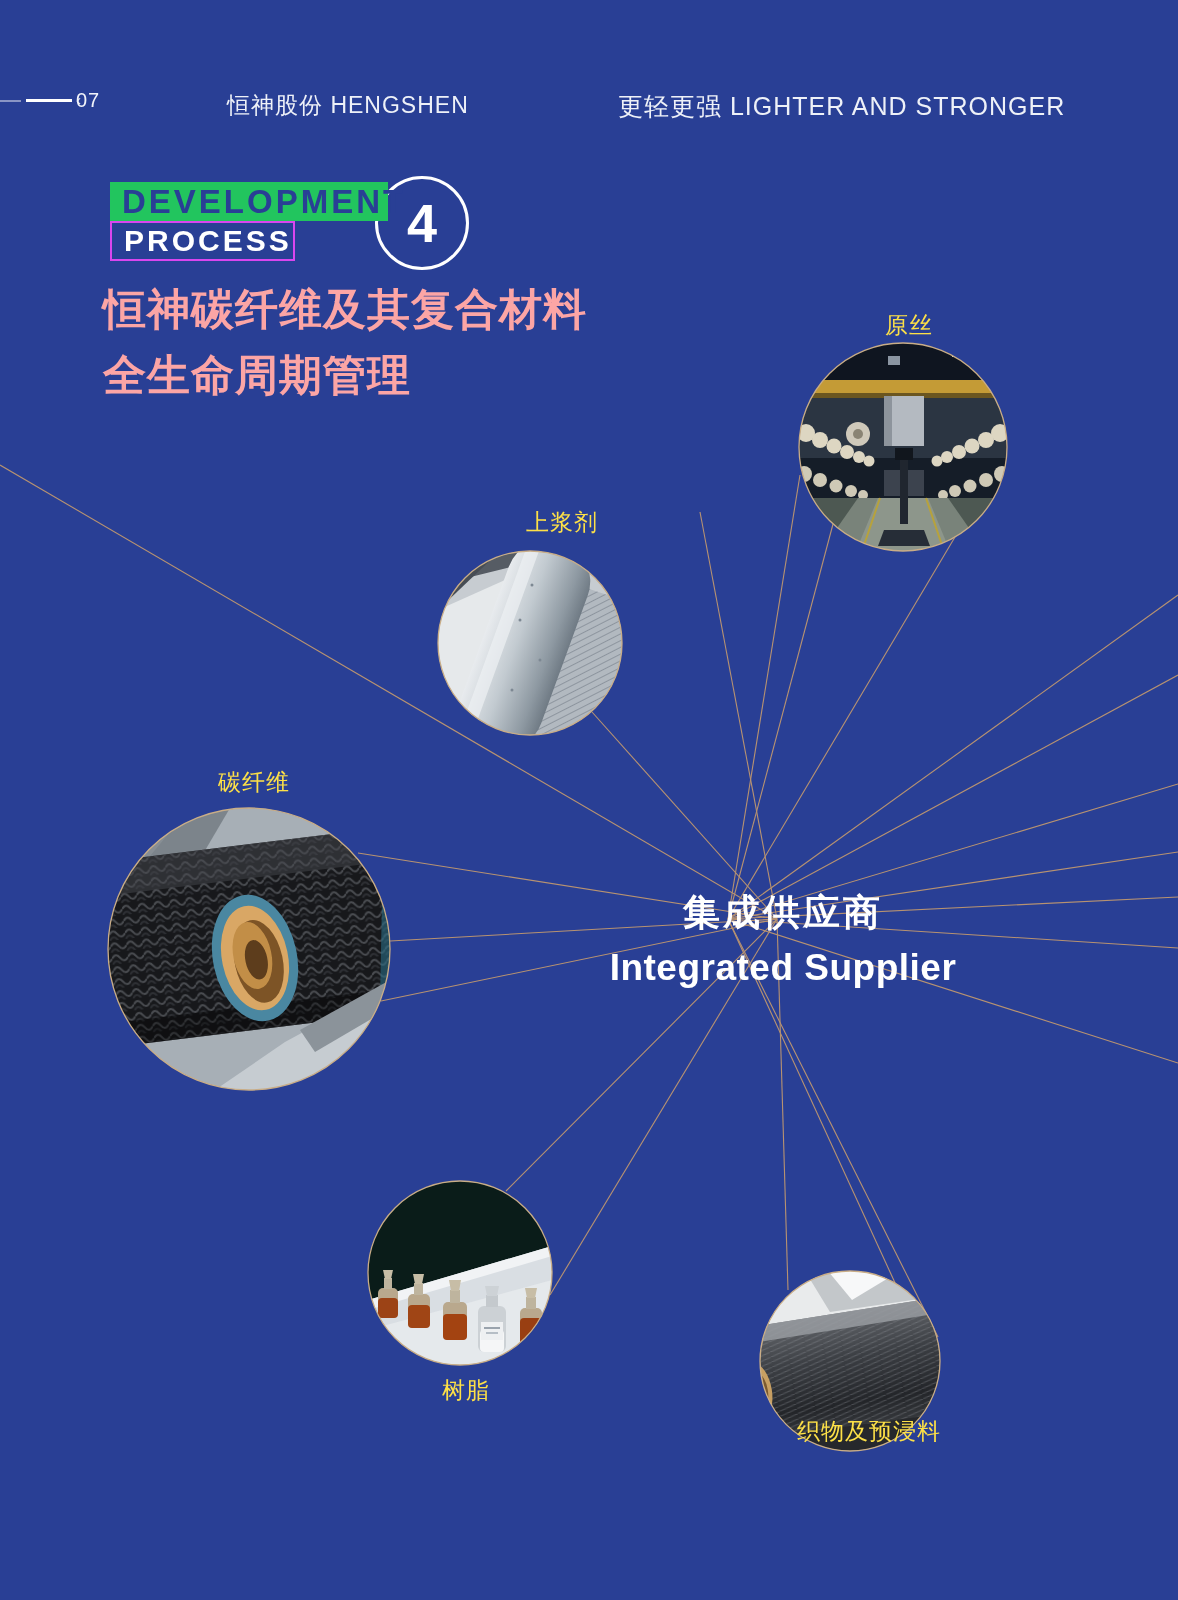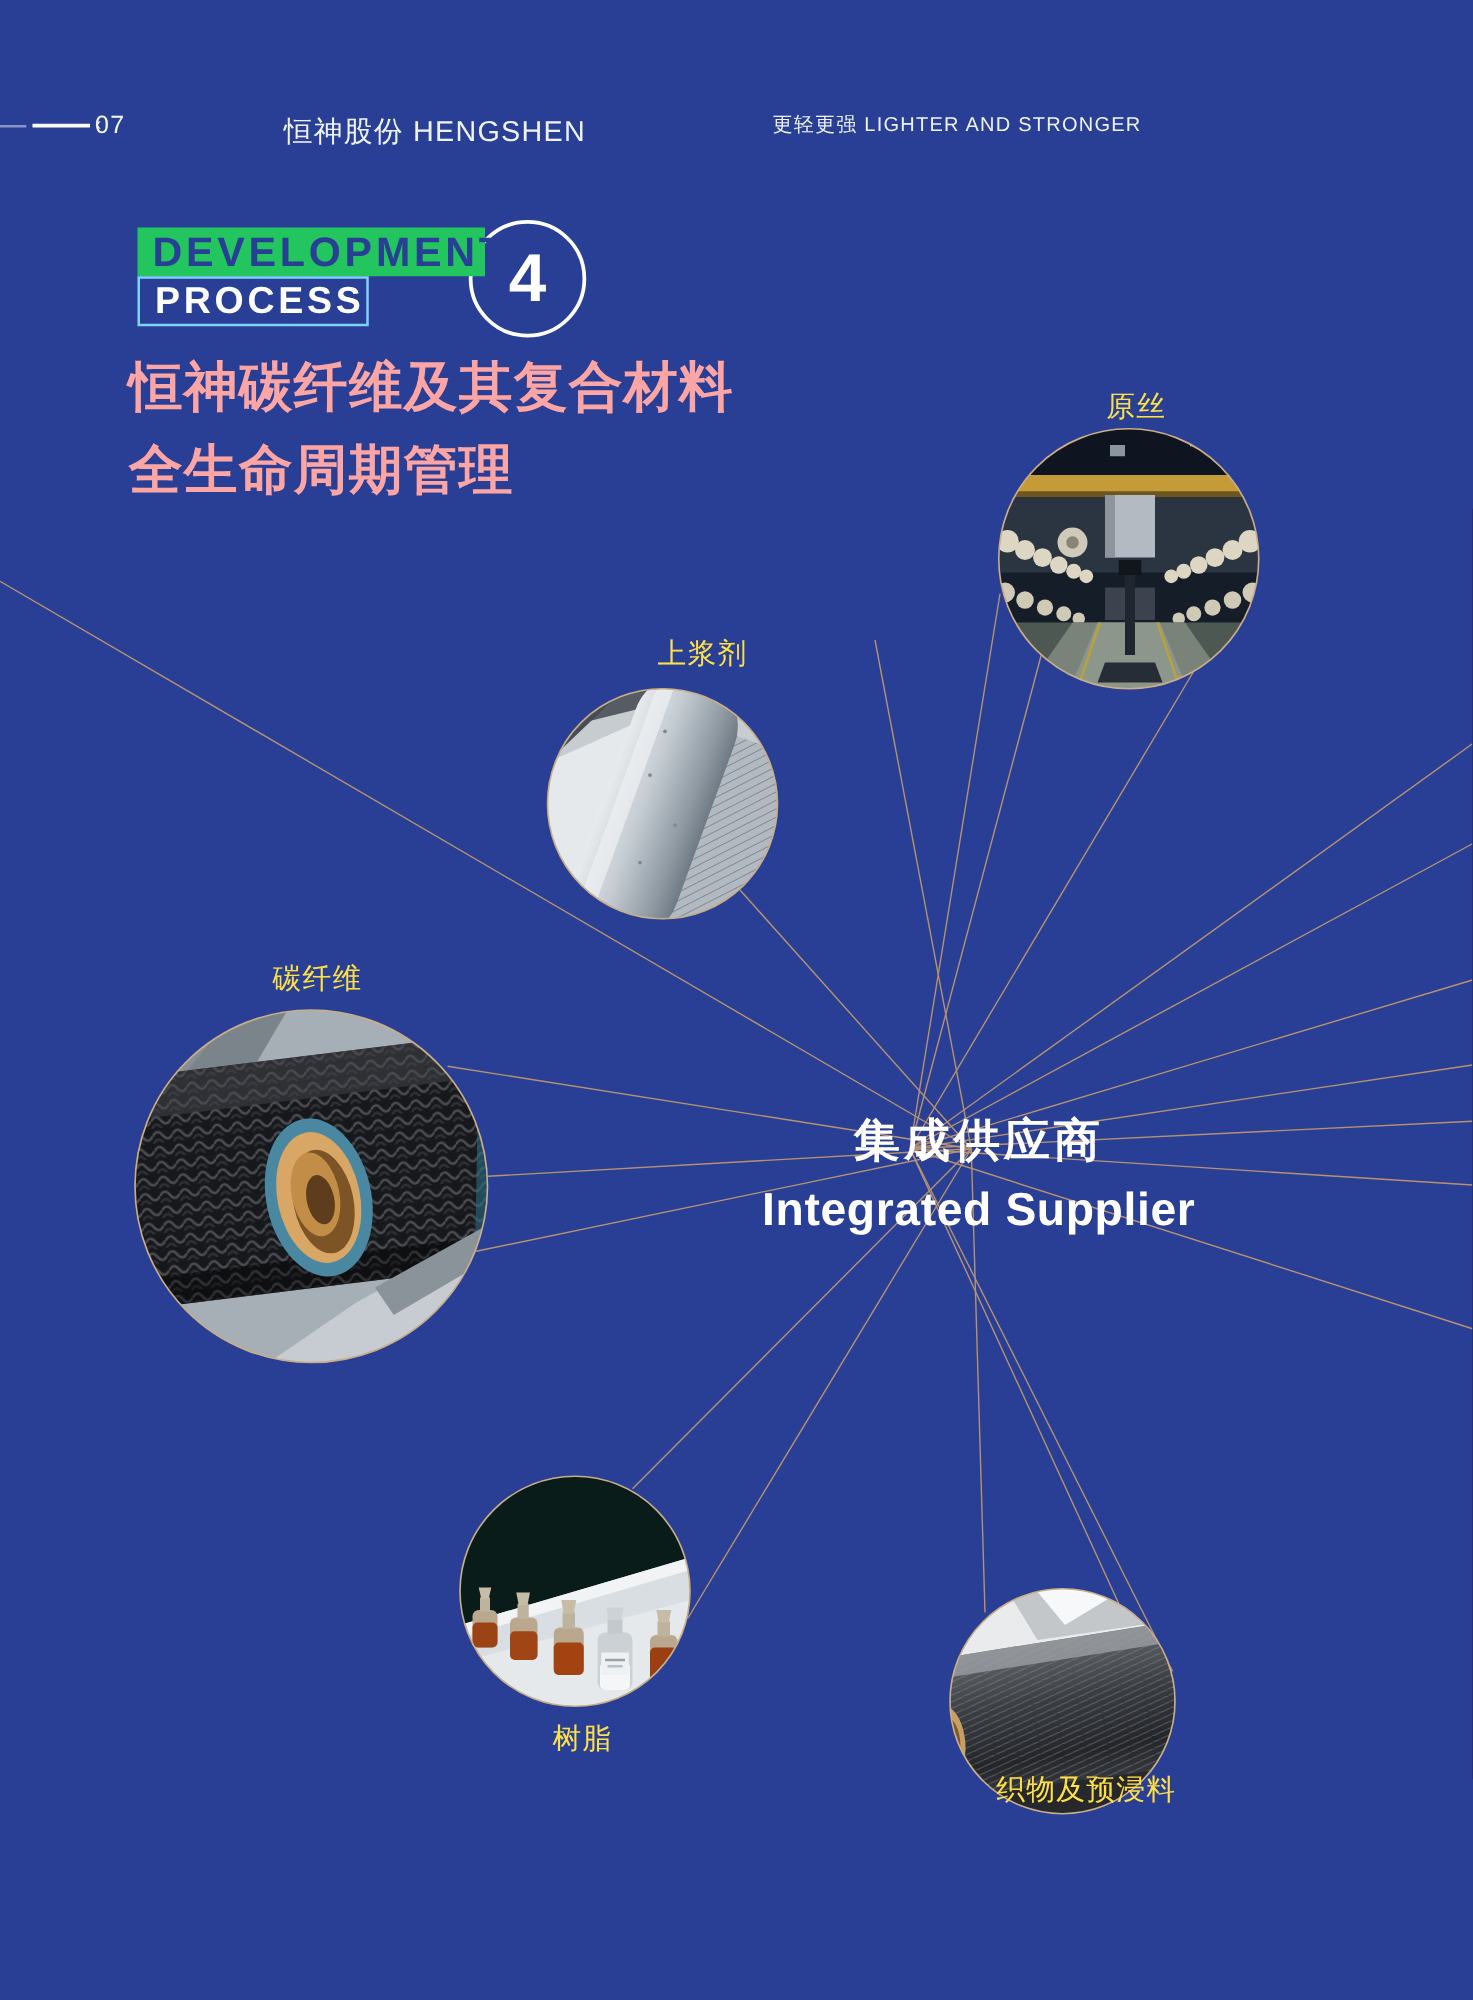--- a/index.html
+++ b/index.html
@@ -10,34 +10,34 @@
     -webkit-font-smoothing:antialiased;
   }
   .art{position:absolute;left:0;top:0;width:1178px;height:1600px;}
   .abs{position:absolute;}
   
   .hdr-rule-dim{left:0;top:100px;width:21px;height:2px;background:rgba(255,255,255,.45);}
   .hdr-rule{left:26px;top:99px;width:46px;height:3px;background:#ffffff;}
   .hdr-caret{left:76px;top:91px;color:#ffffff;font-size:15px;opacity:.9;}
   .hdr-pageno{left:76px;top:89px;color:#f2f4fa;font-size:20px;letter-spacing:1px;}
   .hdr-brand{left:204px;top:90px;color:#eef1f8;font-size:23px;letter-spacing:1px;margin-left:23px;}
-  .hdr-slogan{left:618px;top:90px;color:#eef1f8;font-size:16px;letter-spacing:1px;}
+  .hdr-slogan{left:618px;top:90px;color:#eef1f8;font-size:25px;letter-spacing:1px;}
   
   .dev-circle{
     left:375px;top:176px;width:88px;height:88px;border:3px solid #ffffff;border-radius:50%;
     display:flex;align-items:center;justify-content:center;
     color:#ffffff;font-size:54px;font-weight:600;z-index:1;
   }
   .dev-box1{
     left:110px;top:182px;width:278px;height:39px;background:#22c55e;color:#293f95;
     font-size:33px;font-weight:700;letter-spacing:3px;display:flex;align-items:center;
     padding-left:12px;box-sizing:border-box;z-index:2;
   }
   .dev-box2{
-    left:110px;top:221px;width:185px;height:40px;border:2px solid #7dd3fc;color:#ffffff;
+    left:110px;top:221px;width:185px;height:40px;border:2px solid #d946ef;color:#ffffff;
     font-size:30px;font-weight:700;letter-spacing:3px;display:flex;align-items:center;
     padding-left:12px;box-sizing:border-box;z-index:2;
   }
   .page-title{left:103px;color:#fca5a5;font-weight:700;font-size:43px;letter-spacing:1px;z-index:2;}
   .page-title.l1{top:281px;}
   .page-title.l2{top:347px;}
   
   .node-label{color:#fde047;font-size:23px;letter-spacing:1px;z-index:3;}
   .nl-precursor{left:885px;top:310px;}
   .nl-sizing{left:526px;top:507px;}

